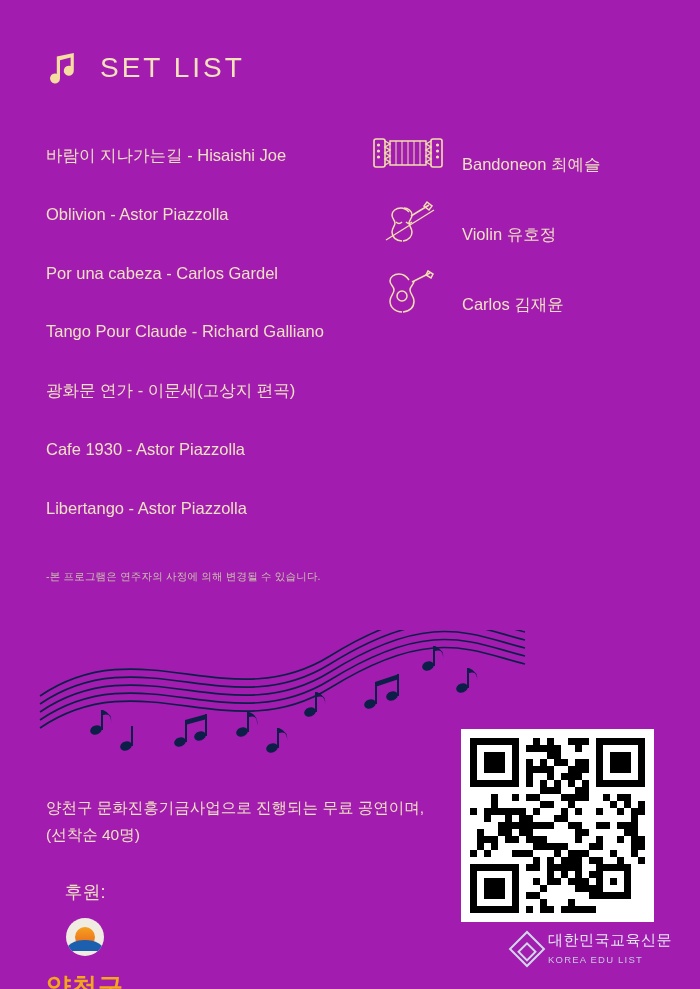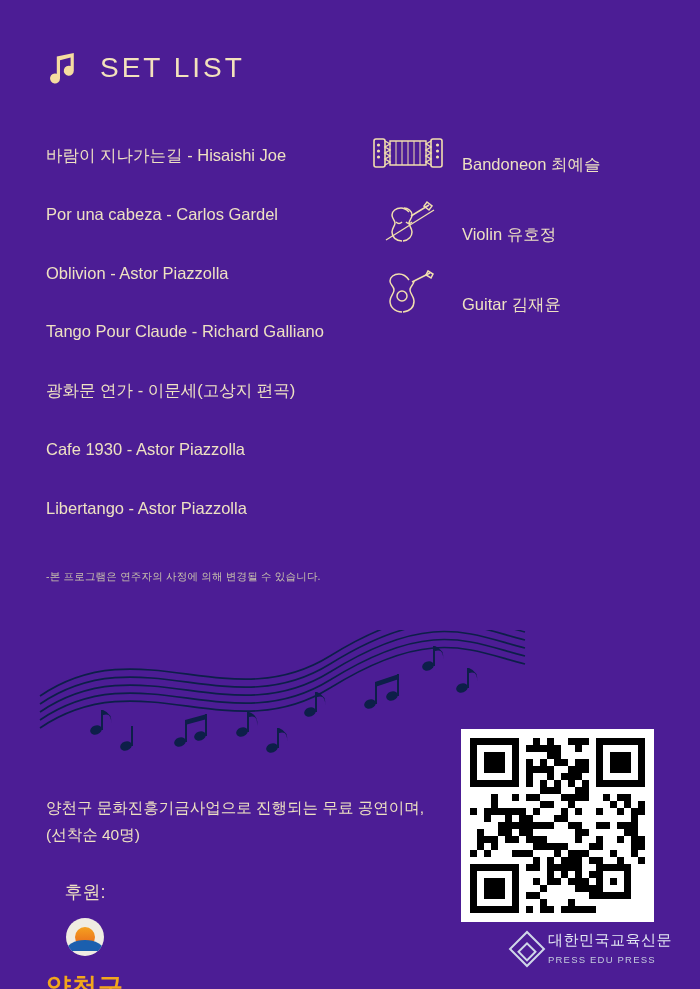--- a/index.html
+++ b/index.html
@@ -7,21 +7,21 @@
     width: 700px;
     height: 989px;
     background: #24407e;
     font-family: "Liberation Sans", sans-serif;
     overflow: hidden;
   }
   .poster {
     position: relative;
     width: 700px;
     height: 989px;
-    background: #4c1d95;
+    background: #a21caf;
     color: #f2e3c0;
   }
 
   
   .header {
     position: absolute;
     left: 48px;
     top: 48px;
     display: flex;
     align-items: center;
@@ -230,22 +230,22 @@
     <span class="note-icon">
       <svg viewBox="0 0 34 40" width="34" height="40" aria-hidden="true">
         <path d="M12 30.5a5 5 0 1 1-3.2-4.7V8.5l17-3.5v17.8a5 5 0 1 1-3.2-4.7V9.6L12 12.3z" fill="#f5dca0"></path>
       </svg>
     </span>
     <span class="setlist-title">SET LIST</span>
   </div>
 
   <div class="songs">
     <div class="song">바람이 지나가는길 - Hisaishi Joe</div>
+    <div class="song">Oblivion - Astor Piazzolla</div>
     <div class="song">Por una cabeza - Carlos Gardel</div>
-    <div class="song">Oblivion - Astor Piazzolla</div>
     <div class="song">Tango Pour Claude - Richard Galliano</div>
     <div class="song">광화문 연가 - 이문세(고상지 편곡)</div>
     <div class="song">Cafe 1930 - Astor Piazzolla</div>
     <div class="song">Libertango - Astor Piazzolla</div>
   </div>
 
   <div class="note-small">-본 프로그램은 연주자의 사정에 의해 변경될 수 있습니다.</div>
 
   <div class="performers">
 
@@ -290,21 +290,21 @@
         <svg viewBox="0 0 72 46" width="72" height="46" aria-hidden="true">
           <g stroke="#f2dfae" stroke-width="1.5" fill="none">
             <path d="M30 42c-7 0-12-5-12-11 0-5 4-7 4-11s-4-5-4-9c0-4 4-7 9-7 5 0 8 3 10 6"></path>
             <path d="M31 42c7-1 11-5 11-11 0-5-4-7-4-11s4-5 4-9"></path>
             <path d="M40 12 L58 3"></path>
             <path d="M56 1 l5 3 -2 4 -5-3z"></path>
             <circle cx="30" cy="26" r="5"></circle>
           </g>
         </svg>
       </span>
-      <span class="performer-label">Guitar 김재윤</span>
+      <span class="performer-label">Carlos 김재윤</span>
     </div>
 
   </div>
 
   <div class="staff">
     <svg viewBox="0 0 500 140" width="500" height="140" aria-hidden="true">
       <g fill="none" stroke="#0d1f49" stroke-width="1.6">
         <path d="M10 98 C 110 30, 200 120, 300 58 S 440 20, 495 34"></path>
         <path d="M10 90 C 110 22, 200 112, 300 50 S 440 12, 495 26"></path>
         <path d="M10 82 C 110 14, 200 104, 300 42 S 440 4, 495 18"></path>
@@ -995,17 +995,17 @@
         <i class=""></i>
         <i class=""></i>
         <i class=""></i>
       </div>
   </div>
 
   <div class="footer-logo">
     <span class="footer-diamond"></span>
     <span>
       <span class="footer-text-main">대한민국교육신문</span><br>
-      <span class="footer-text-sub">PRESS EDU PRESS</span>
+      <span class="footer-text-sub">KOREA EDU LIST</span>
     </span>
   </div>
 
 </div>
 
 </body></html>

